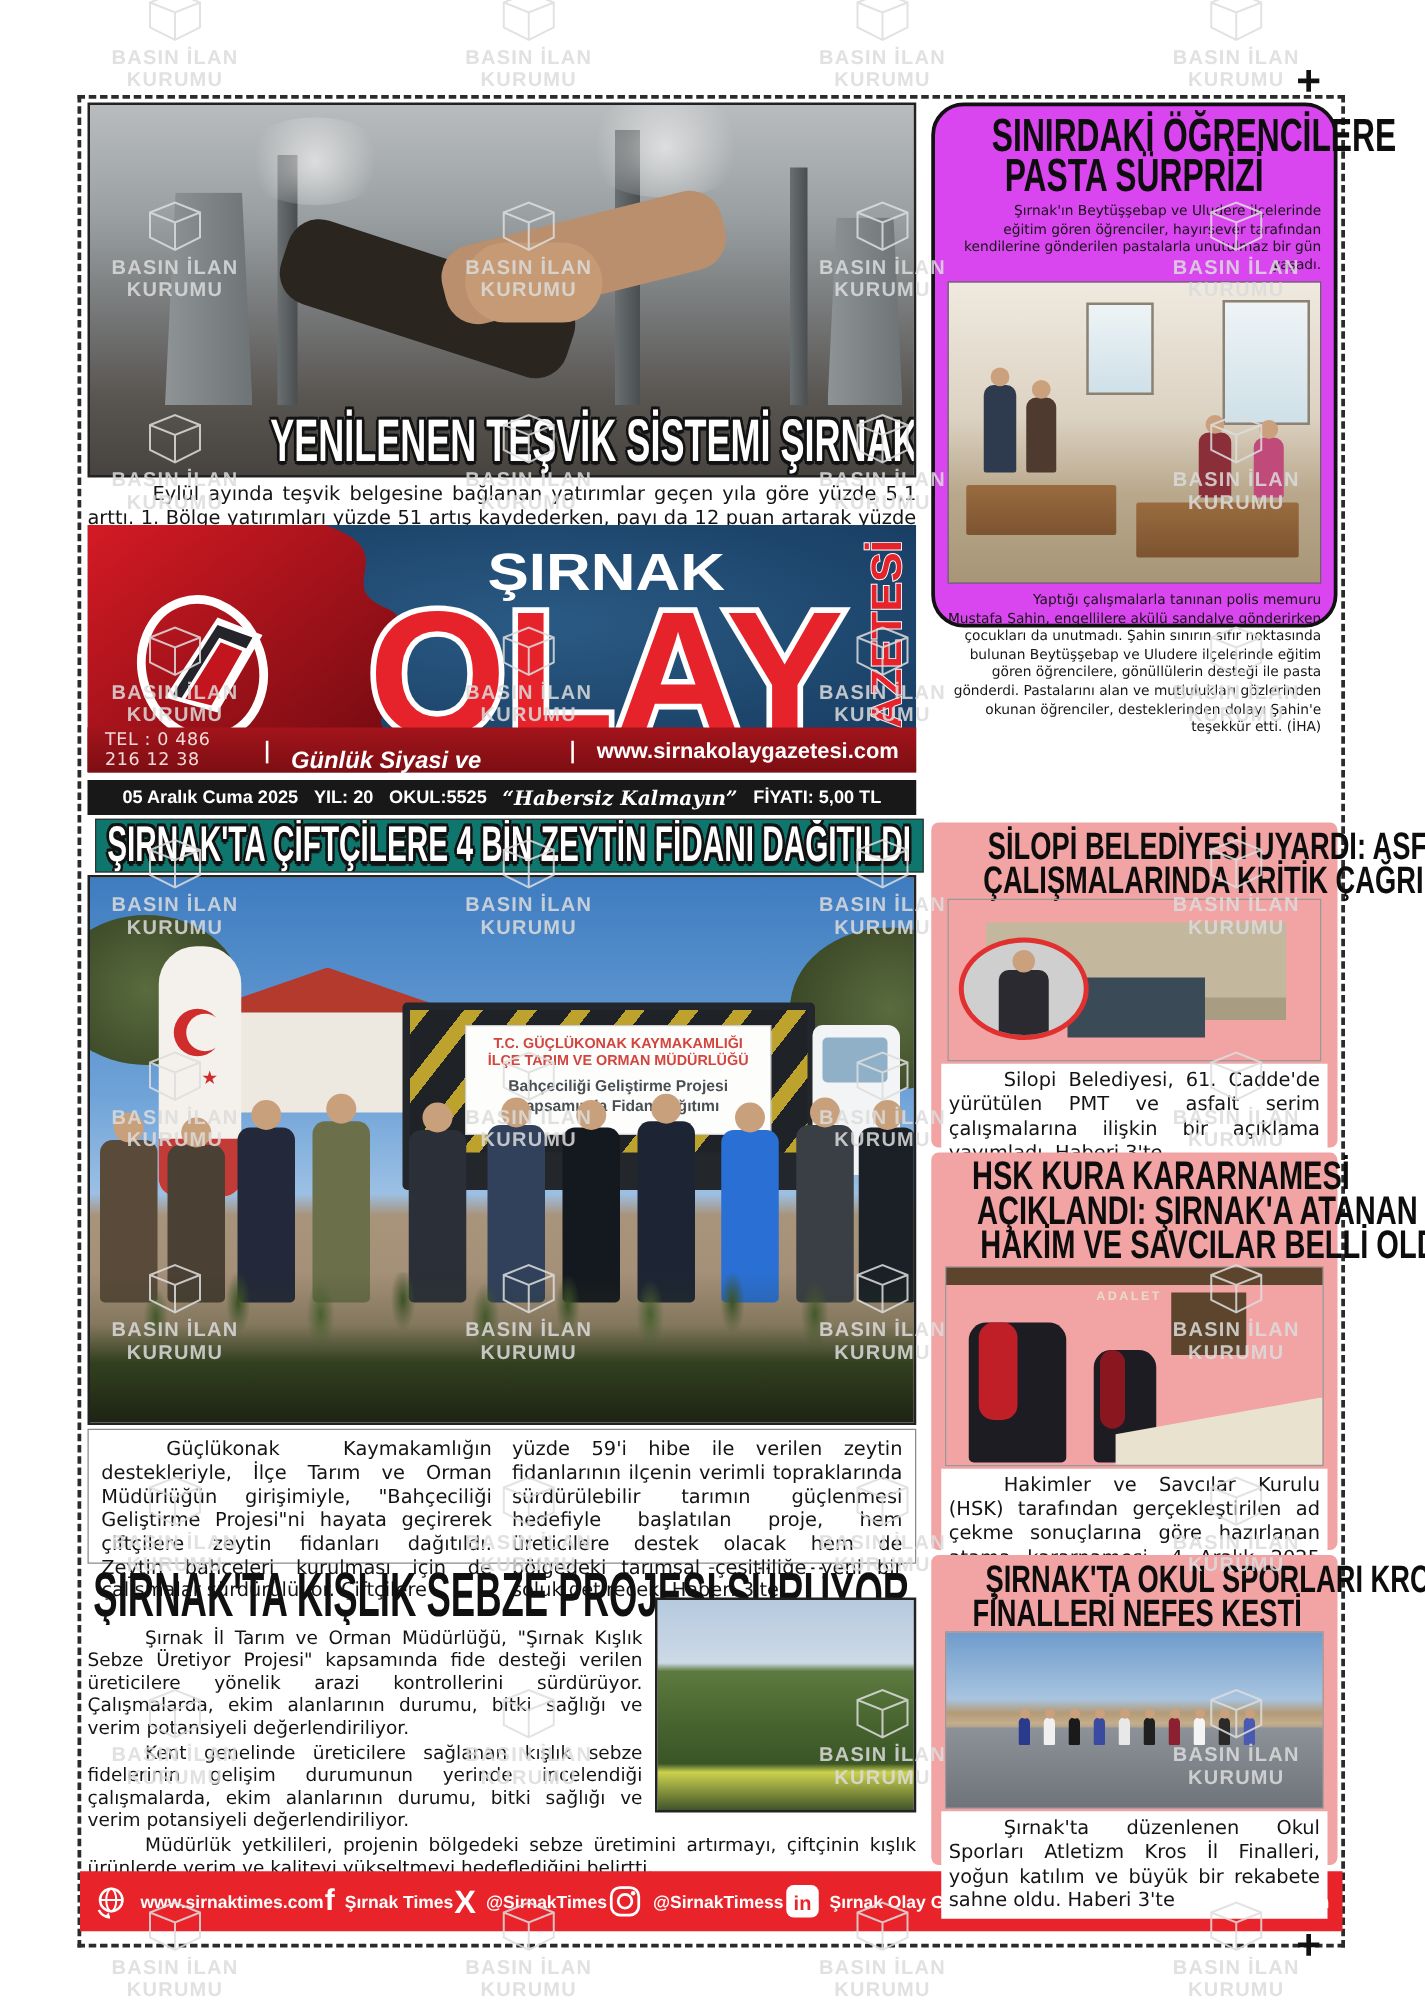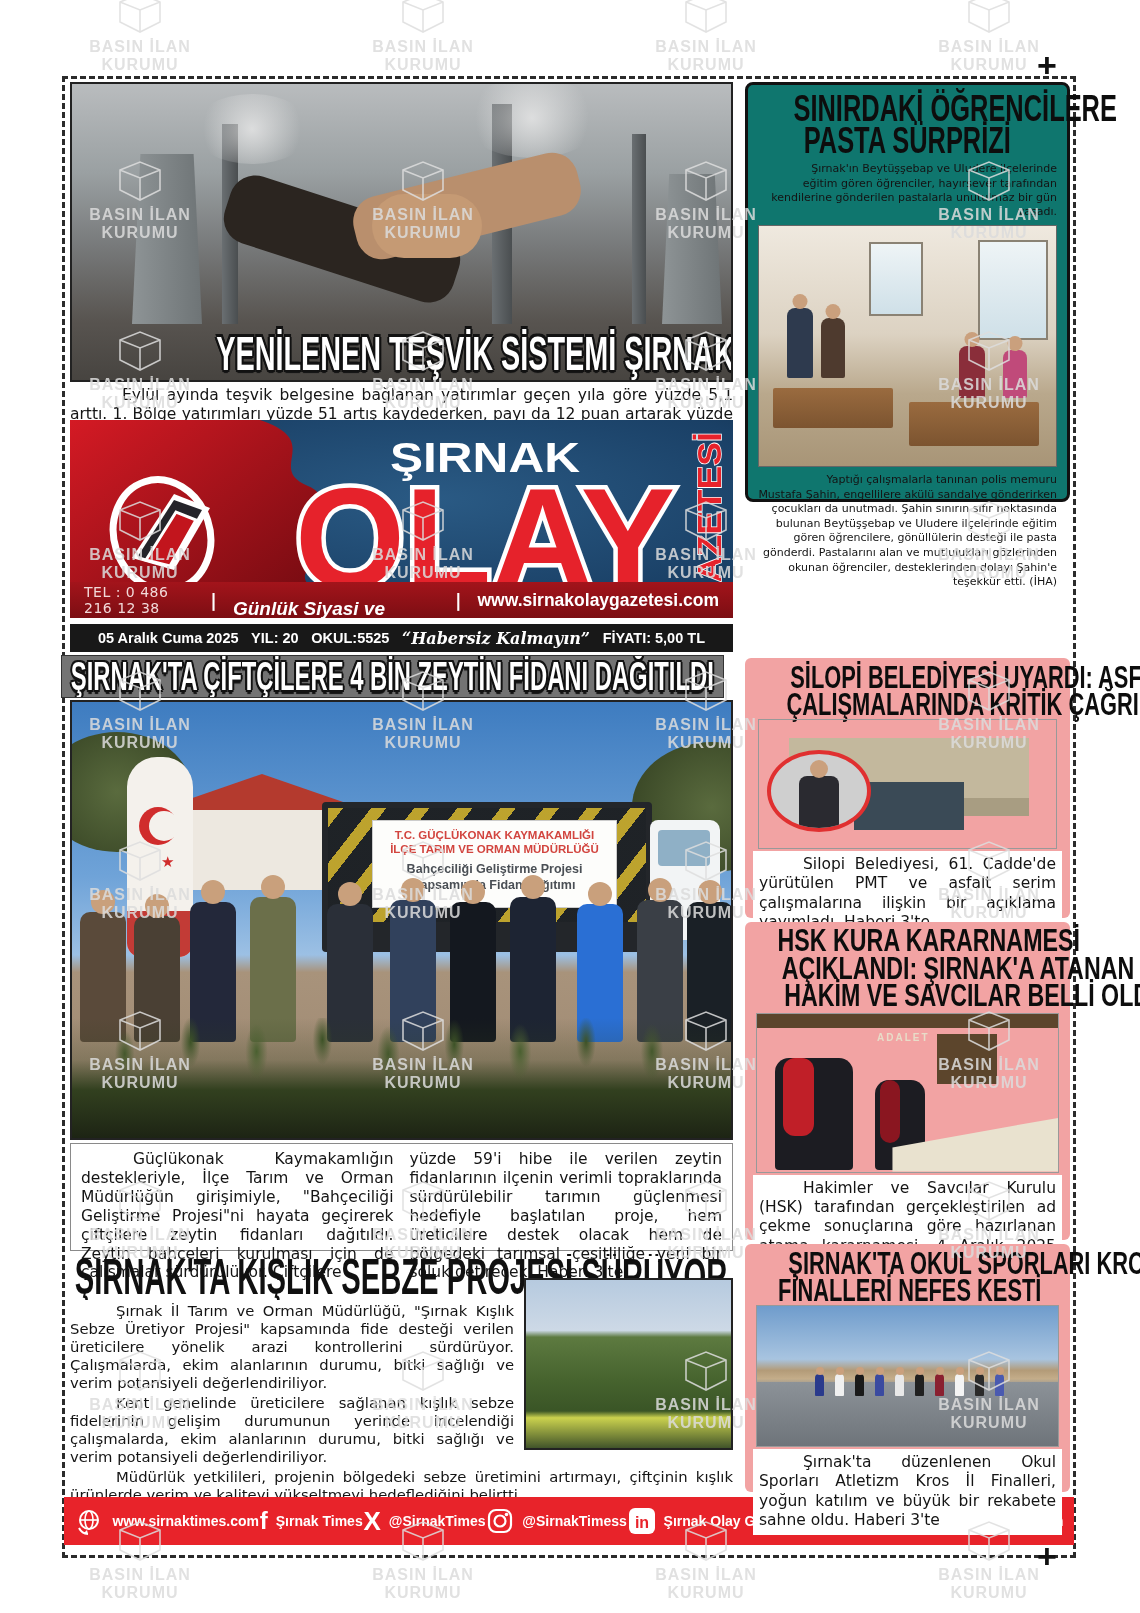--- a/index.html
+++ b/index.html
@@ -42,21 +42,21 @@
   #mast-strip .phone{font-size:14px;color:#f2d9d9;letter-spacing:.5px;}
   #mast-strip .sep{margin:0 16px;font-weight:700;font-size:18px;}
   #mast-strip .slogan{font:italic 700 19px "Liberation Sans",sans-serif;margin-top:40px;}
   #mast-strip .site{font:700 17.5px "Liberation Sans",sans-serif;}
   
   #datebar{left:70px;top:624px;width:663px;height:28px;background:#181818;color:#fff;
      display:flex;align-items:center;justify-content:space-between;padding:0 28px;
      font:700 14.5px "Liberation Sans",sans-serif;}
   #datebar .motto{font:italic 700 16px "DejaVu Serif",serif;text-align:right;}
   
-  #main-hl-bar{left:61px;top:655px;width:663px;height:43px;background:#737373;
+  #main-hl-bar{left:76px;top:655px;width:663px;height:43px;background:#0f766e;
      display:flex;align-items:center;justify-content:center;overflow:hidden;border:1px solid #333;}
   #main-photo{left:70px;top:700px;width:663px;height:440px;
      background:linear-gradient(180deg,#3e7cc0 0%,#6fa3d8 40%,#9cc0e4 58%,#a8937b 62%,#9c8670 100%);}
   .treeblob{position:absolute;border-radius:50%;background:radial-gradient(circle,#5a6b3e,#3c4a28 75%);}
   #mp-building{position:absolute;left:95px;top:108px;width:190px;height:80px;background:#ede8e0;}
   #mp-roof{position:absolute;left:80px;top:72px;width:220px;height:38px;background:#b43a2e;
      clip-path:polygon(0 100%,50% 0,100% 100%);}
   #mp-truck{position:absolute;left:250px;top:100px;width:330px;height:150px;background:#23262a;
      border-radius:4px;}
   #mp-truck .tarp{position:absolute;inset:6px 6px 30px 6px;
@@ -100,21 +100,21 @@
      background:linear-gradient(180deg,#b6cadf 0%,#cdd9e6 30%,#5d7a40 34%,#46632e 60%,#3a5526 78%,#cbd24e 82%,#41542a 100%);}
   #sebze-body p{margin:0 0 2px 0;text-indent:46px;}
   
   #footer{left:64px;top:1497px;width:1010px;height:48px;background:#e8232a;display:flex;
      align-items:center;justify-content:space-around;color:#fff;padding:0 10px;}
   .f-item{display:flex;align-items:center;gap:8px;}
   .f-item .lbl{font:700 14px "Liberation Sans",sans-serif;white-space:nowrap;}
   .f-glyph{font:900 24px "Liberation Sans",sans-serif;line-height:1;}
   
   .rc{left:745px;width:325px;}
-  #box-pasta{top:82px;height:420px;background:#0f766e;border:3px solid #111;border-radius:8px;
+  #box-pasta{top:82px;height:420px;background:#d946ef;border:3px solid #111;border-radius:26px;
      padding:8px 10px;}
   #box-pasta .body-txt{font-size:11px;line-height:1.3;text-align:right;}
   #pasta-photo{width:297px;height:240px;margin:6px auto;border:1px solid #666;position:relative;
      background:linear-gradient(180deg,#efe9df 0%,#dcd2c2 45%,#b9a88c 70%,#a89577 100%);}
   .win{position:absolute;background:linear-gradient(180deg,#eef4f6,#cfe0e8);border:2px solid #8a8274;}
   .desk{position:absolute;background:linear-gradient(180deg,#9a6b3f,#7c5430);border-radius:2px;}
   .fig{position:absolute;border-radius:8px 8px 2px 2px;}
   .fig:after{content:"";position:absolute;left:50%;top:-14px;transform:translateX(-50%);
      width:15px;height:15px;border-radius:50%;background:#caa07d;}
   .pinkbox{background:#f2a3a3;border-radius:6px;padding:6px 8px;}

